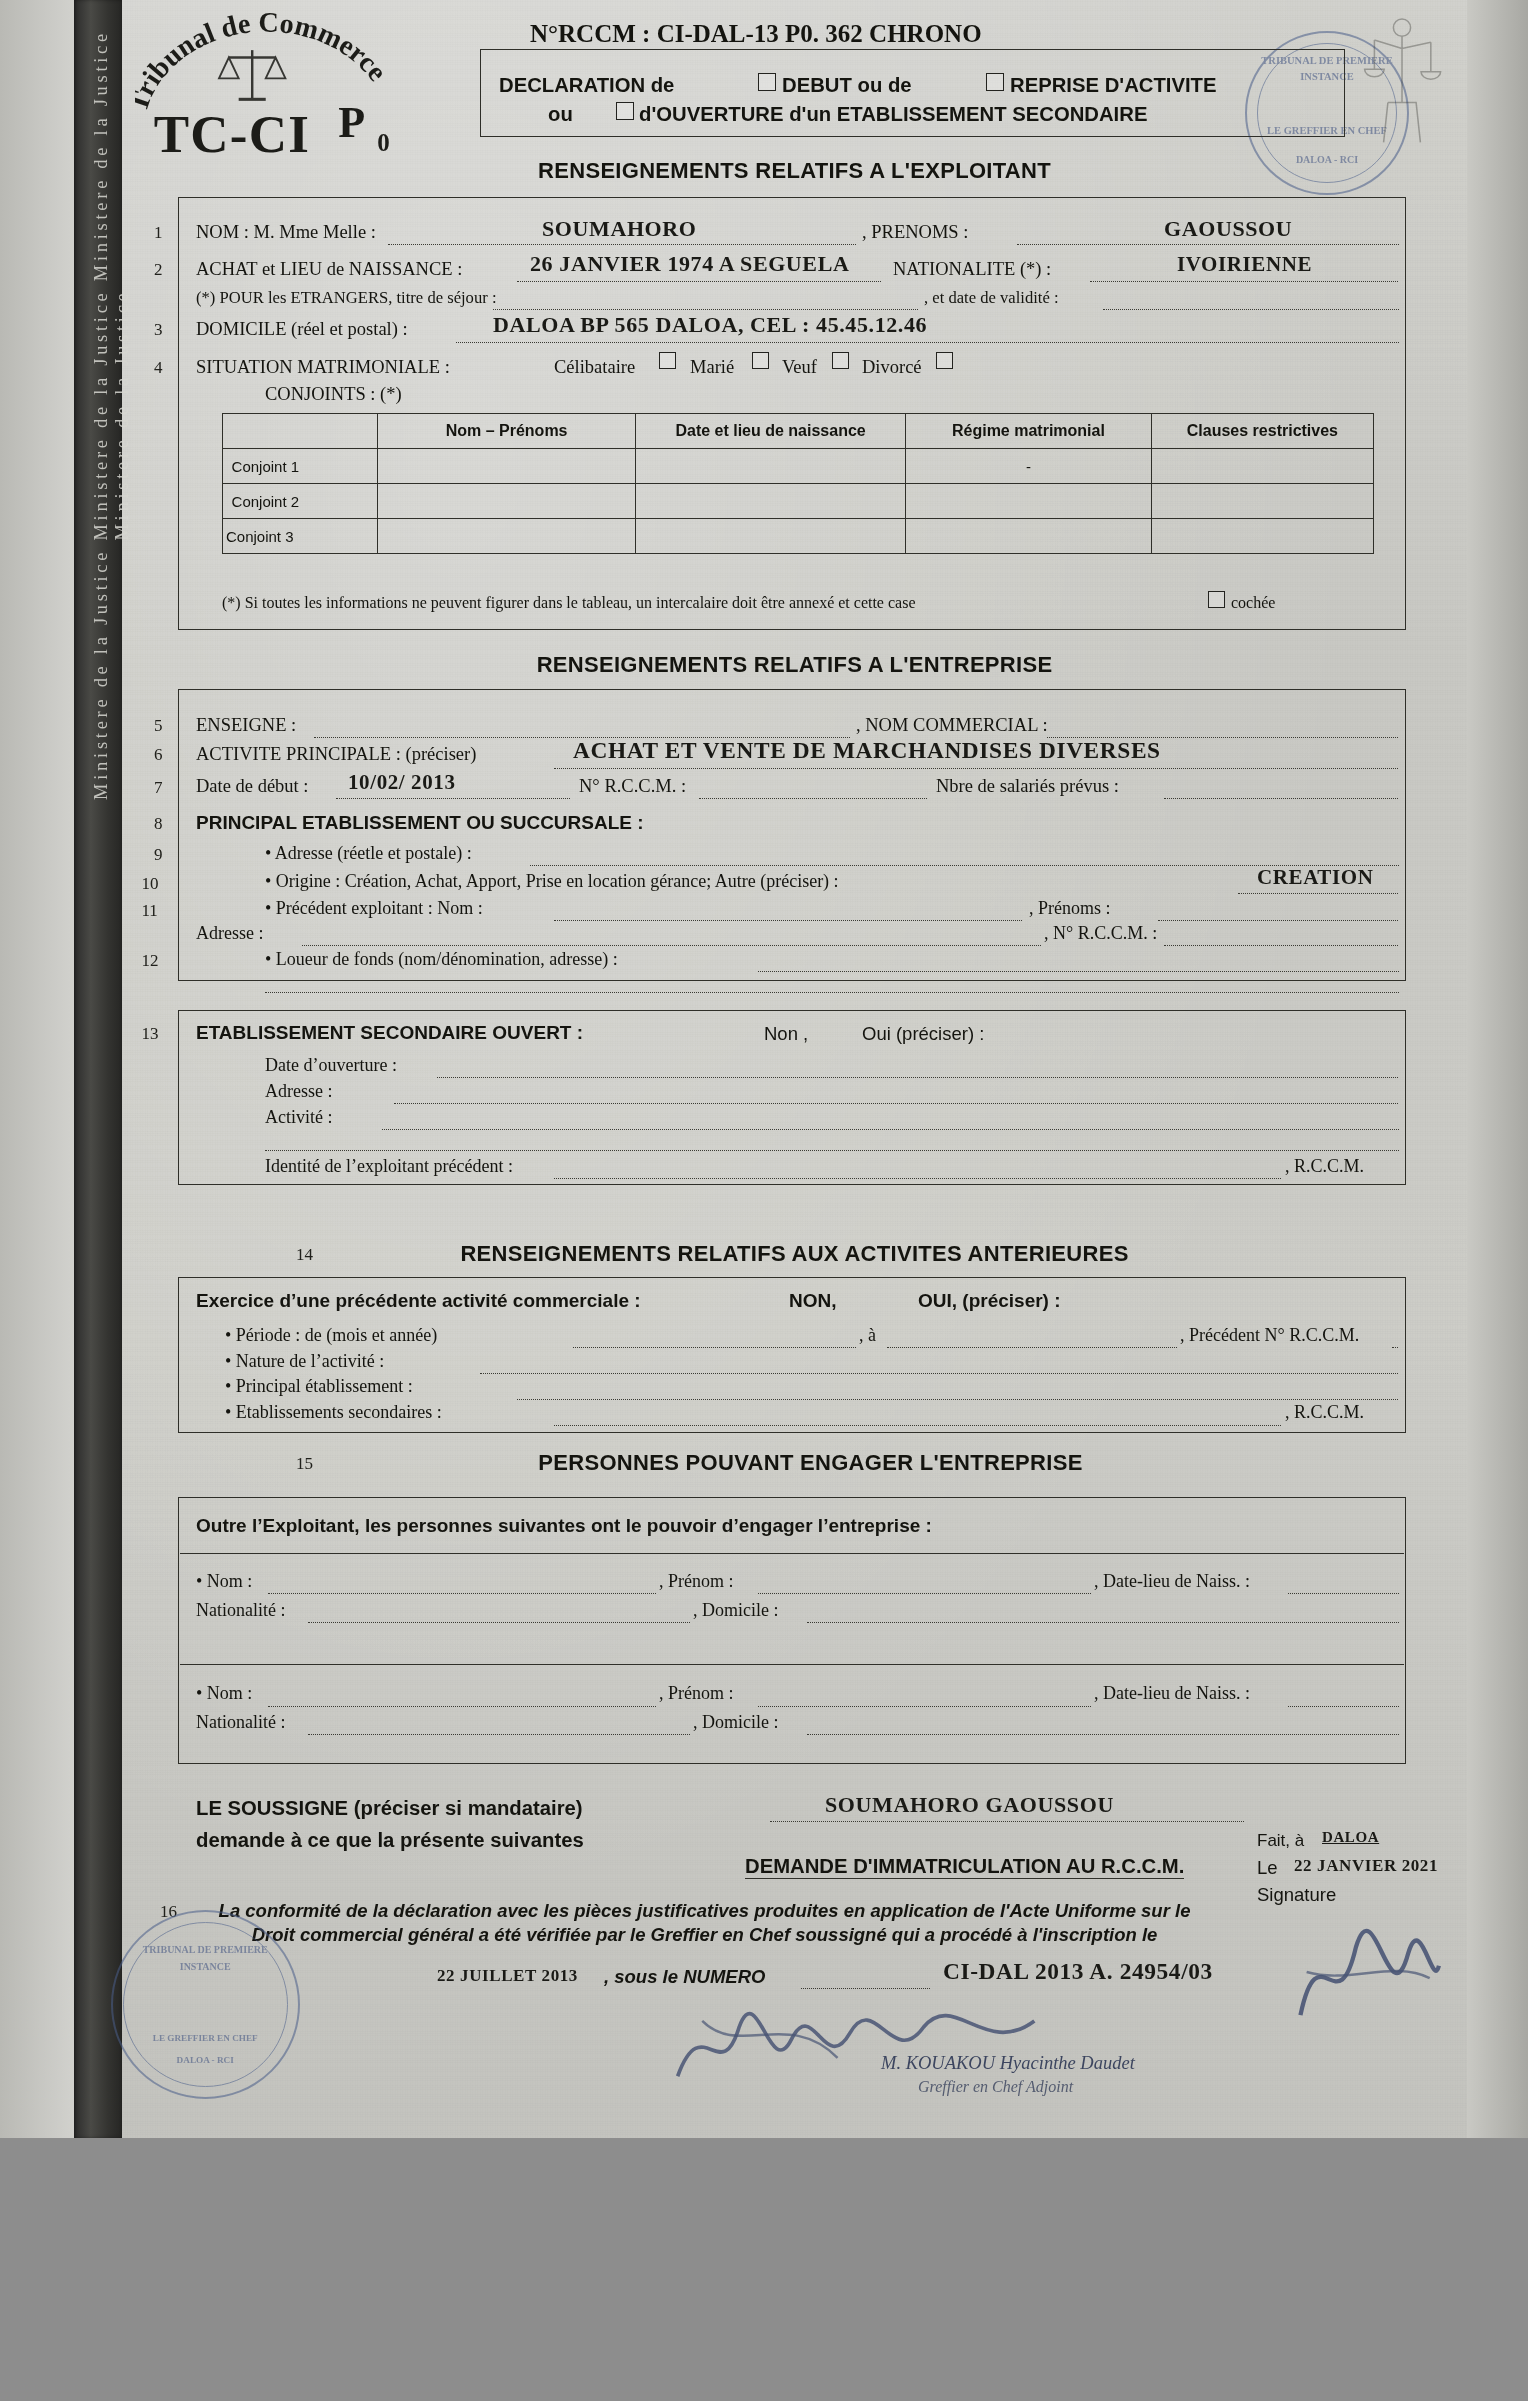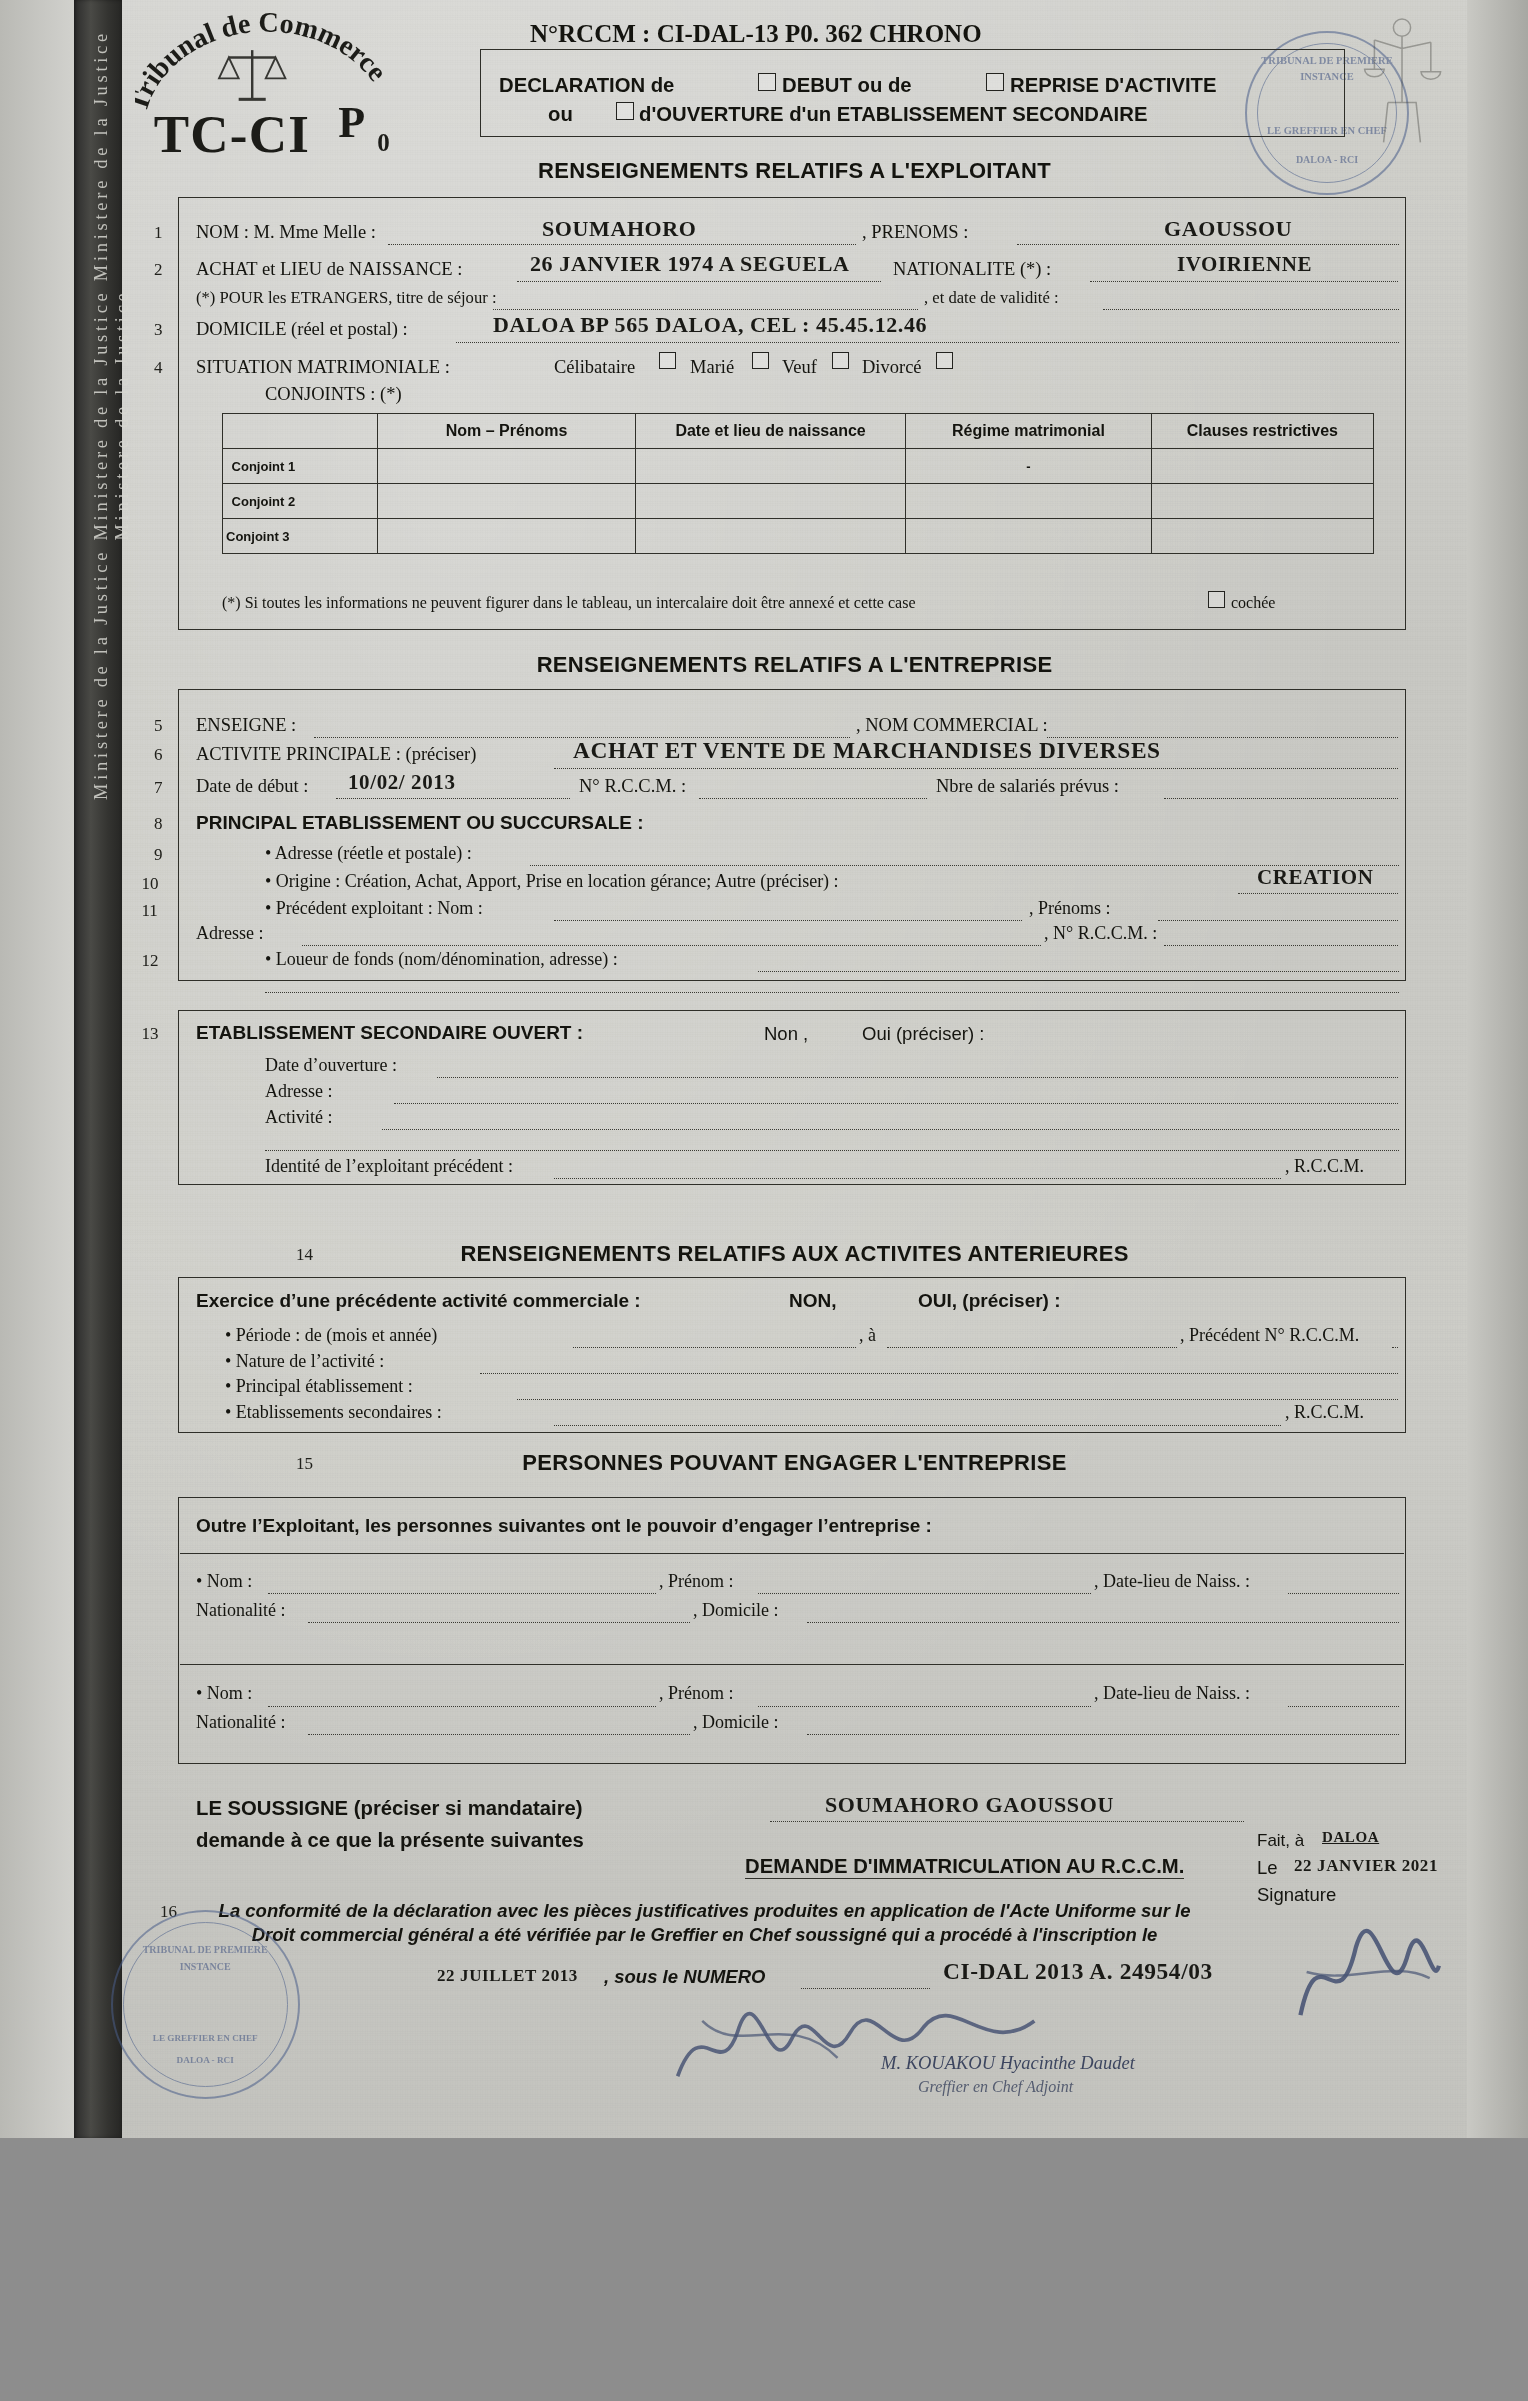--- a/index.html
+++ b/index.html
@@ -54,22 +54,22 @@
             font-weight:bold;font-size:25px;color:#1c1c18;}
 
   
   .stamp{position:absolute;border-radius:50%;border:2.5px solid #4a5e8a;opacity:.55;}
   .stamp .s1{position:absolute;inset:10px;border-radius:50%;border:1.8px solid #4a5e8a;}
   .stamp .txt{position:absolute;width:100%;text-align:center;color:#3e5180;
               font-family:"Liberation Serif",serif;font-size:12.3px;font-weight:bold;}
   .lady{position:absolute;right:18.5px;top:3.7px;width:92px;height:142px;opacity:.5;}
 
   table.conj{position:absolute;border-collapse:collapse;}
-  table.conj td,table.conj th{border:1.2px solid #2f2f29;height:32px;font-size:13px;
-      font-family:"Liberation Sans",sans-serif;font-weight:bold;}
+  table.conj td,table.conj th{border:1.2px solid #2f2f29;height:32px;font-size:15px;
+      font-family:"Liberation Sans",sans-serif;}
   table.conj th{font-weight:bold;font-size:16px;}
 
   .sec-title{position:absolute;width:100%;text-align:center;font-weight:bold;
      font-family:"Liberation Sans",sans-serif;letter-spacing:0.3px;}
   .lineno{position:absolute;font-family:"Liberation Serif",serif;font-size:17px;color:#20201b;}
   .sigmark{position:absolute;font-family:"Liberation Serif",serif;color:#2b3a63;opacity:.8;}
 </style>
 </head>
 <body>
 
@@ -301,21 +301,21 @@
 
     <div class="t serif" style="left:102px;top:1345px;font-size:18px;">• Nature de l’activité :</div>
     <div class="dots" style="position:absolute;left:357px;top:1367px;width:918px;"></div>
     <div class="t serif" style="left:102px;top:1370px;font-size:18px;">• Principal établissement :</div>
     <div class="dots" style="position:absolute;left:394px;top:1393px;width:881px;"></div>
     <div class="t serif" style="left:102px;top:1396px;font-size:18px;">• Etablissements secondaires :</div>
     <div class="dots" style="position:absolute;left:431px;top:1419px;width:727px;"></div>
     <div class="t serif" style="left:1162px;top:1396px;font-size:18px;">, R.C.C.M.</div>
 
     <div class="lineno" style="left:173px;top:1448px;">15</div>
-    <div class="sec-title" style="left:0;top:1444px;font-size:22px;">PERSONNES POUVANT ENGAGER L'ENTREPRISE</div>
+    <div class="sec-title" style="left:0;top:1444px;font-size:22px;padding-left:16px;">PERSONNES POUVANT ENGAGER L'ENTREPRISE</div>
 
     <div class="box" style="left:55px;top:1491px;width:1226px;height:265px;"></div>
     <div class="t sans b" style="left:73px;top:1509px;font-size:19px;">Outre l’Exploitant, les personnes suivantes ont le pouvoir d’engager l’entreprise :</div>
     <div class="hr" style="left:57px;top:1547px;width:1224px;"></div>
 
     <div class="t serif" style="left:73px;top:1565px;font-size:18px;">• Nom :</div>
     <div class="dots" style="position:absolute;left:145px;top:1587px;width:388px;"></div>
     <div class="t serif" style="left:536px;top:1565px;font-size:18px;">, Prénom :</div>
     <div class="dots" style="position:absolute;left:635px;top:1587px;width:333px;"></div>
     <div class="t serif" style="left:971px;top:1565px;font-size:18px;">, Date-lieu de Naiss. :</div>

